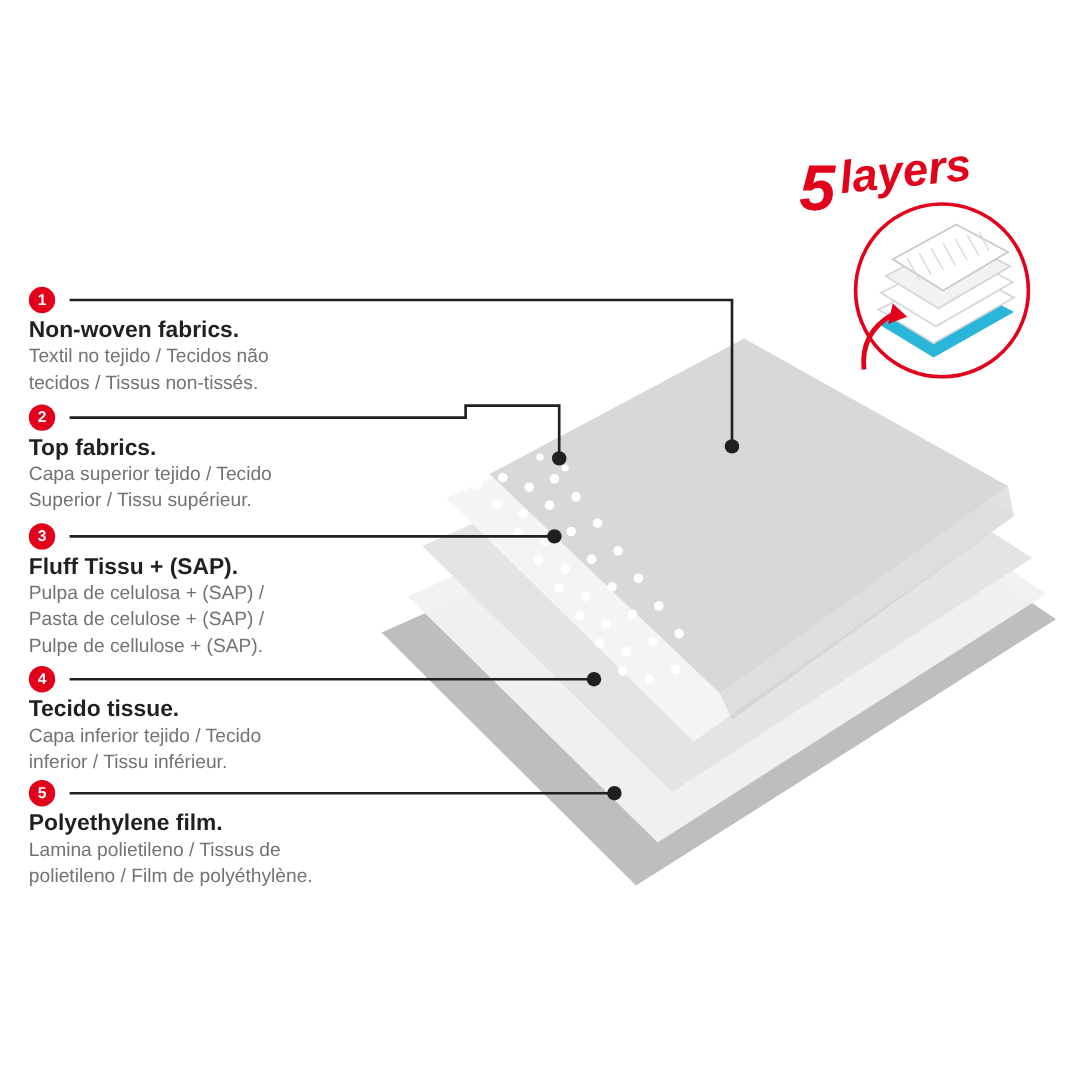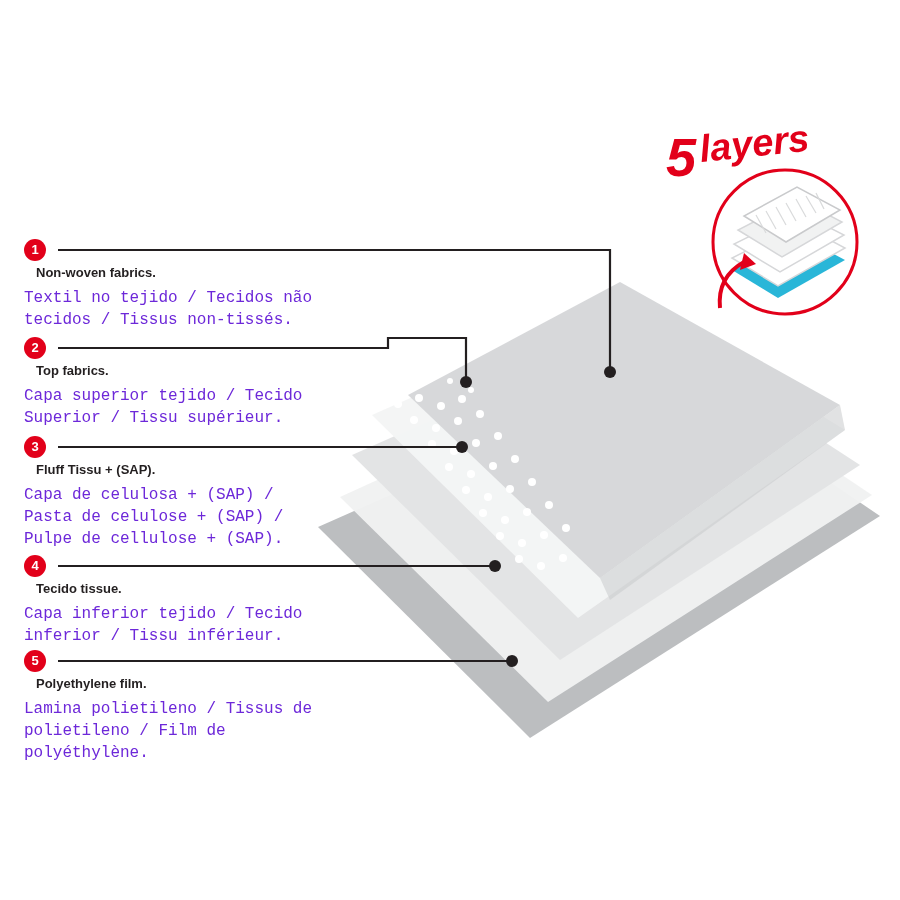--- a/index.html
+++ b/index.html
@@ -34,36 +34,35 @@
     background: #e2001a;
     color: #ffffff;
     font-size: 13px;
     font-weight: bold;
     line-height: 22px;
     text-align: center;
     font-family: "Liberation Sans", sans-serif;
   }
   .callout .title {
     position: absolute;
-    left: 12px;
+    left: 0;
     top: 26px;
-    font-size: 13px;
+    font-size: 19px;
     font-weight: bold;
     color: #231f20;
     white-space: nowrap;
   }
   .callout .sub {
     position: absolute;
     left: 0;
     top: 48px;
     font-size: 16px;
-    color: #6d28d9;
+    color: #737373;
     line-height: 22px;
     width: 330px;
-    font-family: Liberation Mono, monospace;
   }
 
   
   #leaders, #layers, #dots {
     position: absolute;
     left: 0;
     top: 0;
     width: 900px;
     height: 900px;
   }
@@ -186,21 +185,21 @@
   <div class="callout" style="top:337px;">
     <div class="badge">2</div>
     <div class="title">Top fabrics.</div>
     <div class="sub" style="white-space:pre-line;">Capa superior tejido / Tecido
 Superior / Tissu supérieur.</div>
   </div>
 
   <div class="callout" style="top:436px;">
     <div class="badge">3</div>
     <div class="title">Fluff Tissu + (SAP).</div>
-    <div class="sub" style="white-space:pre-line;">Capa de celulosa + (SAP) /
+    <div class="sub" style="white-space:pre-line;">Pulpa de celulosa + (SAP) /
 Pasta de celulose + (SAP) /
 Pulpe de cellulose + (SAP).</div>
   </div>
 
   <div class="callout" style="top:555px;">
     <div class="badge">4</div>
     <div class="title">Tecido tissue.</div>
     <div class="sub" style="white-space:pre-line;">Capa inferior tejido / Tecido
 inferior / Tissu inférieur.</div>
   </div>

